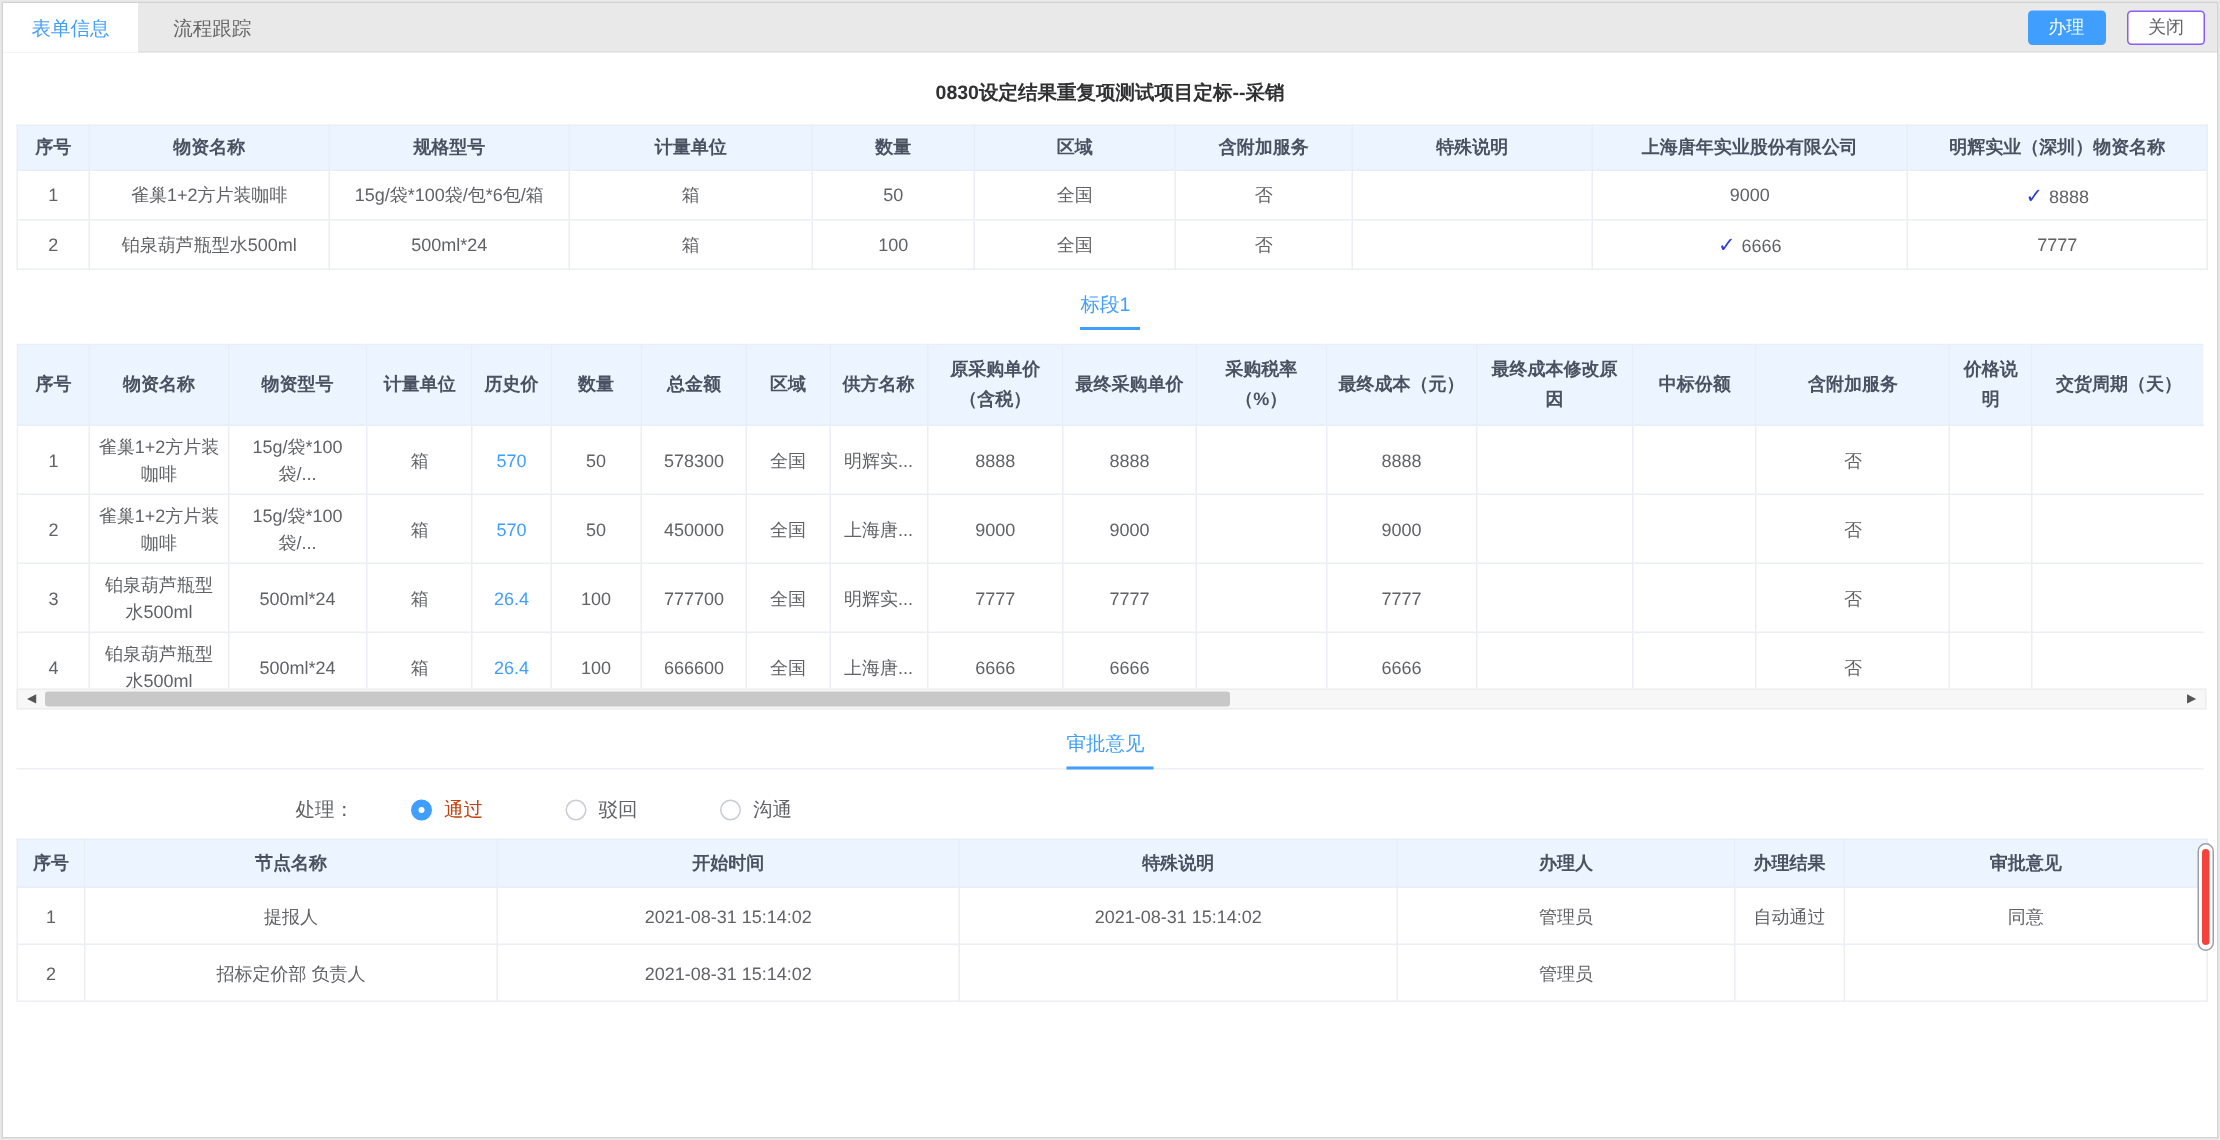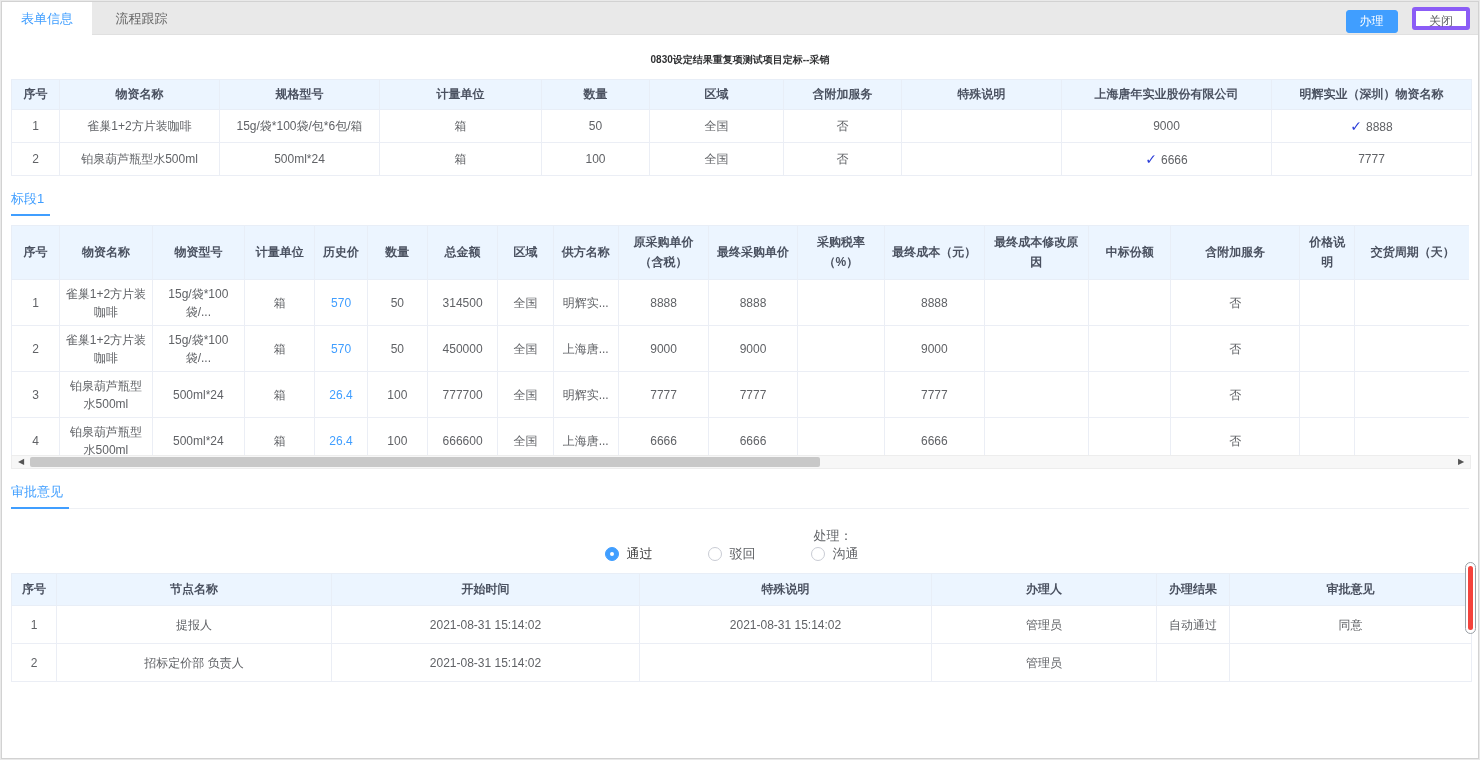--- a/index.html
+++ b/index.html
@@ -6,59 +6,59 @@
   html,body { width:1480px; height:760px; font-family:"Liberation Sans","DejaVu Sans",sans-serif; background:#e9e9e9; }
   .page { position:relative; width:1478px; height:758px; margin:1px auto 0; background:#fff; border:1px solid #d2d2d2; overflow:hidden; }
 
   
   .topbar { position:relative; height:33px; background:#e9e9e9; border-bottom:1px solid #e0e0e0; }
   .tab { display:inline-block; height:33px; line-height:33px; padding:0 19px; font-size:13px; color:#666; cursor:pointer; }
   .tab.active { background:#fff; color:#409eff; }
   .topbar-actions { position:absolute; right:8px; top:5px; }
   .btn { display:inline-block; height:23px; line-height:21px; padding:0 13px; font-size:12px; border-radius:3px; cursor:pointer; margin-left:10px; }
   .btn.primary { background:#409eff; border:1px solid #409eff; color:#fff; }
-  .btn.plain { background:#fff; border:4px solid #8b5cf6; color:#606266; }
+  .btn.plain { background:#fff; border:1px solid #8b5cf6; color:#606266; }
 
   .content { padding:0 9px; }
-  .page-title { margin:18px 0 12px; text-align:center; font-size:10px; font-weight:bold; color:#303133; }
+  .page-title { margin:18px 0 12px; text-align:center; font-size:13px; font-weight:bold; color:#303133; }
 
   table { border-collapse:collapse; table-layout:fixed; width:1460px; font-size:12px; color:#606266; background:#fff;border-radius:32px; }
   th { background:#ecf5ff; color:#4a5160; font-weight:bold; border:1px solid #e8eef7; padding:3px 4px; line-height:1.6; }
   td { border:1px solid #ebeef5; text-align:center; padding:2px 4px; line-height:1.5; word-break:break-all; }
   .t-quote th { height:30px; }
   .t-quote td { height:33px; }
   .bid-wrap { height:230px; overflow:hidden; margin-top:10px; }
   .t-bid th { height:54px; }
   .t-bid td { height:46px; }
   .t-history th { height:32px; }
   .t-history td { height:38px; }
 
   .check { color:#2b3dd8; font-weight:bold; font-size:14px; margin-right:4px; }
   .link { color:#409eff; cursor:pointer; }
 
-  .section-label { margin-top:12px; border-bottom:1px solid #eef0f4; }
+  .section-label { margin-top:12px; border-bottom:1px solid #eef0f4;text-align:center; }
   .section-label span { display:inline-block; font-size:13px; color:#409eff; padding:2px 6px 6px 0; border-bottom:2px solid #409eff; margin-bottom:-1px; cursor:pointer; }
 
   
   .hscroll { position:relative; height:14px; background:#f7f7f7; border:1px solid #ededed; width:1460px; }
   .hscroll .arrow { position:absolute; top:0; width:14px; height:12px; line-height:12px; text-align:center; font-size:8px; color:#555; cursor:pointer; }
   .hscroll .arrow.left { left:2px; } .hscroll .arrow.right { right:2px; }
   .hscroll .thumb { position:absolute; left:18px; top:1px; width:790px; height:10px; background:#c8c8c8; border-radius:2px; cursor:pointer; }
 
   
-  .form-row { display:flex; align-items:center; margin-top:18px; font-size:13px; color:#606266;flex-direction:column; }
+  .form-row { display:flex; align-items:center; margin-top:18px; font-size:13px; color:#606266; }
   .form-label { width:225px; text-align:right; flex:none; }
   .req { color:#f56c6c; margin-left:2px; }
   .radio-group { margin-left:38px; display:flex; align-items:center; }
   .radio-item { display:flex; align-items:center; margin-right:55px; cursor:pointer; }
   .radio-circle { width:14px; height:14px; border-radius:50%; margin-right:8px; position:relative; }
   .radio-circle.on { background:#409eff; border:1px solid #409eff; }
   .radio-circle.on::after { content:""; position:absolute; left:4px; top:4px; width:4px; height:4px; border-radius:50%; background:#fff; }
   .radio-circle.off { background:#fff; border:1px solid #c9ccd4; }
-  .radio-item.sel .radio-label { color:#404040;text-align:center; }
+  .radio-item.sel .radio-label { color:#c2410c;text-align:center; }
   .ta-wrap { position:relative; margin-left:38px; }
   textarea { width:944px; height:38px; border:1px solid #dcdfe6; border-radius:4px; padding:6px 10px; font-size:12px; color:#606266; font-family:inherit; resize:none; outline:none; }
   .ta-resize { position:absolute; right:3px; bottom:5px; width:9px; height:9px; background:
     linear-gradient(135deg, transparent 0 55%, #b6bac2 55% 63%, transparent 63% 75%, #b6bac2 75% 83%, transparent 83%); }
 
   .t-history { margin-top:10px; }
 
   
   .v-scroll { position:absolute; right:2px; top:560px; width:11px; height:72px; background:#fff; border:1px solid #9aa0a6; border-radius:6px; }
   .v-scroll .red { position:absolute; left:2px; right:2px; top:3px; bottom:3px; background:#f4433c; border-radius:4px; }
@@ -185,21 +185,21 @@
             </tr>
           </thead>
           <tbody>
             <tr>
               <td>1</td>
               <td>雀巢1+2方片装咖啡</td>
               <td>15g/袋*100袋/...</td>
               <td>箱</td>
               <td><span class="link">570</span></td>
               <td>50</td>
-              <td>314500</td>
+              <td>578300</td>
               <td>全国</td>
               <td>明辉实...</td>
               <td>8888</td>
               <td>8888</td>
               <td></td>
               <td>8888</td>
               <td></td>
               <td></td>
               <td>否</td>
               <td></td>

